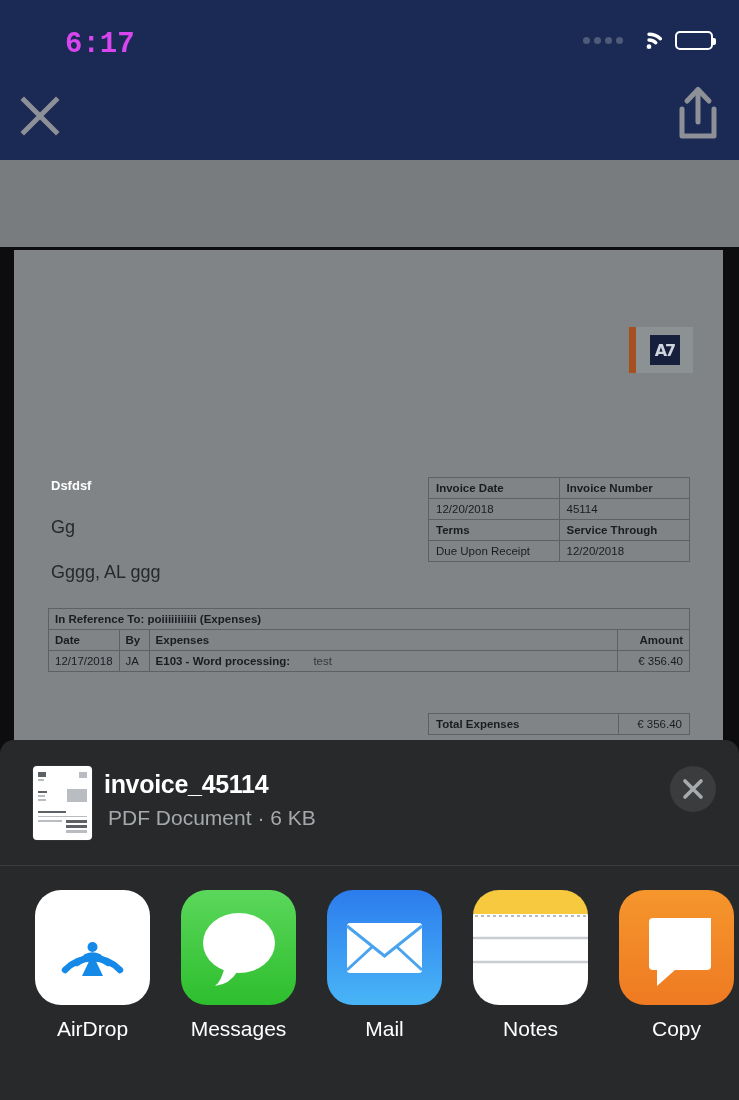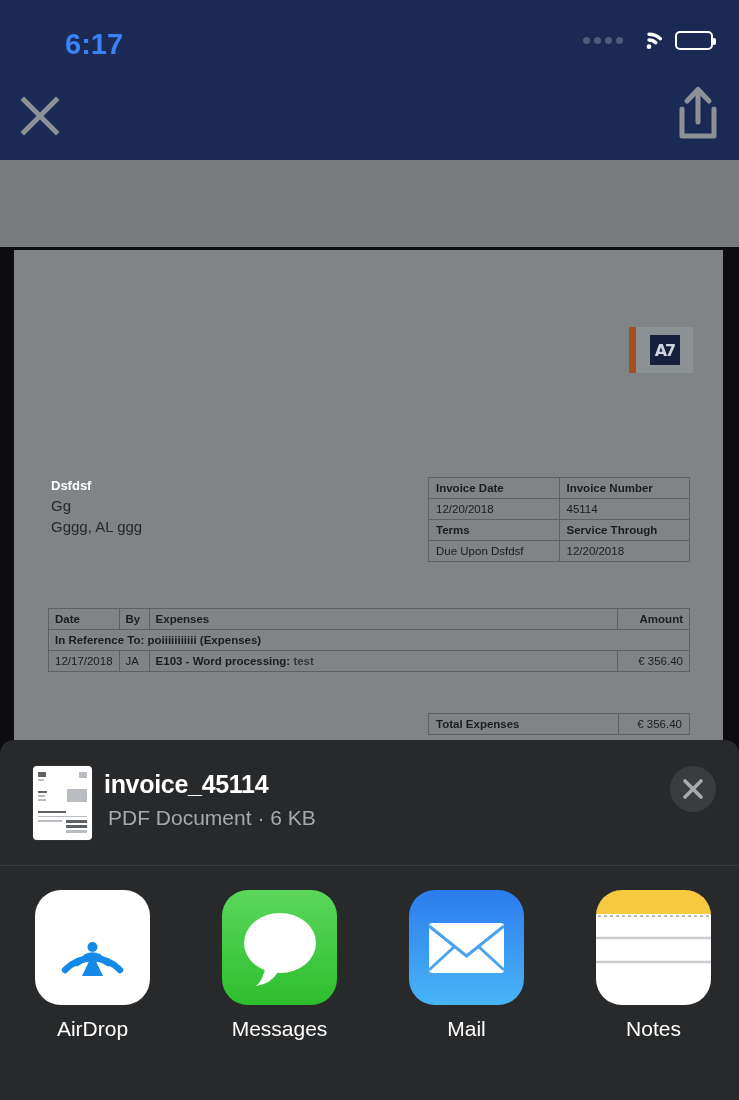--- a/index.html
+++ b/index.html
@@ -15,22 +15,23 @@
   .navy-header {
     position: absolute; top: 0; left: 0;
     width: 739px; height: 160px;
     background: #1a2a54;
   }
   .status-bar {
     position: absolute; top: 0; left: 0; width: 739px; height: 72px;
   }
   .status-time {
     position: absolute; left: 65px; top: 28px;
-    color: #3b82f6; font-size: 29px; font-weight: 700;
+    color: #d946ef; font-size: 29px; font-weight: 700;
     letter-spacing: 0px;
+    font-family: Liberation Mono, monospace;
   }
   .status-right {
     position: absolute; right: 26px; top: 31px;
     display: flex; align-items: center; gap: 13px;
   }
   .signal-dots { display: flex; gap: 4px; align-items: center; }
   .signal-dots i {
     display: block; width: 7px; height: 7px; border-radius: 50%;
     background: #4e5b79;
   }
@@ -93,21 +94,21 @@
   .logo-field { flex: 1; background: #8c9194; display:flex; align-items:center; justify-content:center; }
   .logo-mark {
     width: 30px; height: 30px; background: #16203d;
     display: flex; align-items: center; justify-content: center;
     font-size: 16px; font-weight: 700; color: #cfd4dd;
     font-family: "DejaVu Sans", sans-serif; letter-spacing: -2px;
   }
 
   .bill-block { position: absolute; left: 37px; top: 227px; line-height: 1.4; }
   .bill-name { font-size: 13px; font-weight: 700; color: #ffffff; }
-  .bill-line { font-size: 15px; color: #26292c; }
+  .bill-line { font-size: 18px; color: #26292c; margin-top: 20px; }
 
   
   .inv-table {
     position: absolute; left: 414px; top: 227px;
     width: 262px; border-collapse: collapse;
   }
   .inv-table td {
     border: 1px solid #5d6164;
     padding: 4px 7px;
     font-size: 11.5px;
@@ -130,21 +131,21 @@
     color: #1a1d20;
     height: 21px;
   }
   .exp-ref { font-weight: 700; font-size: 11.5px; }
   .exp-hd { font-weight: 700; }
   .col-date { width: 66px; }
   .col-by { width: 30px; }
   .col-exp { }
   .col-amt { width: 72px; text-align: right; }
   .exp-code { font-weight: 700; }
-  .exp-desc { font-weight: 700; color: #35383b; }
+  .exp-desc { font-weight: 400; color: #35383b; margin-left: 20px; }
 
   .total-table {
     position: absolute; left: 414px; top: 463px;
     width: 262px; border-collapse: collapse;
   }
   .total-table td {
     border: 1px solid #5d6164;
     padding: 4px 7px; font-size: 11.5px; height: 21px;
     color: #1a1d20;
   }
@@ -186,21 +187,21 @@
   }
   .sheet-divider {
     position: absolute; left: 0; top: 125px;
     width: 739px; height: 1px; background: #3a3c3e;
   }
 
   .share-row {
     position: absolute; top: 150px; left: 0;
     width: 739px; height: 170px;
     display: flex; align-items: flex-start;
-    padding-left: 35px; gap: 72px;
+    padding-left: 35px; gap: 31px;
   }
   .share-item {
     width: 115px; display: flex; flex-direction: column;
     align-items: center; cursor: pointer; flex-shrink: 0;
   }
   .share-icon {
     width: 115px; height: 115px; border-radius: 26px;
     position: relative; overflow: hidden;
   }
   .share-label {
@@ -287,36 +288,36 @@
         </tr>
         <tr>
           <td class="c1">12/20/2018</td>
           <td class="c2">45114</td>
         </tr>
         <tr>
           <td class="hd c1">Terms</td>
           <td class="hd c2">Service Through</td>
         </tr>
         <tr>
-          <td class="c1">Due Upon Dsfdsf</td>
+          <td class="c1">Due Upon Receipt</td>
           <td class="c2">12/20/2018</td>
         </tr>
       </tbody>
         </table>
 
       <table class="exp-table">
         <tbody>
             <tr>
+          <td class="exp-ref" colspan="4">In Reference To: poiiiiiiiiiii (Expenses)</td>
+        </tr>
+        <tr>
           <td class="exp-hd col-date">Date</td>
           <td class="exp-hd col-by">By</td>
           <td class="exp-hd col-exp">Expenses</td>
           <td class="exp-hd col-amt">Amount</td>
-        </tr>
-        <tr>
-          <td class="exp-ref" colspan="4">In Reference To: poiiiiiiiiiii (Expenses)</td>
         </tr>
         <tr>
           <td class="col-date">12/17/2018</td>
           <td class="col-by">JA</td>
           <td class="col-exp"><span class="exp-code">E103 - Word processing:</span><span class="exp-desc"> test</span></td>
           <td class="col-amt">€ 356.40</td>
         </tr>
       </tbody>
         </table>
 

